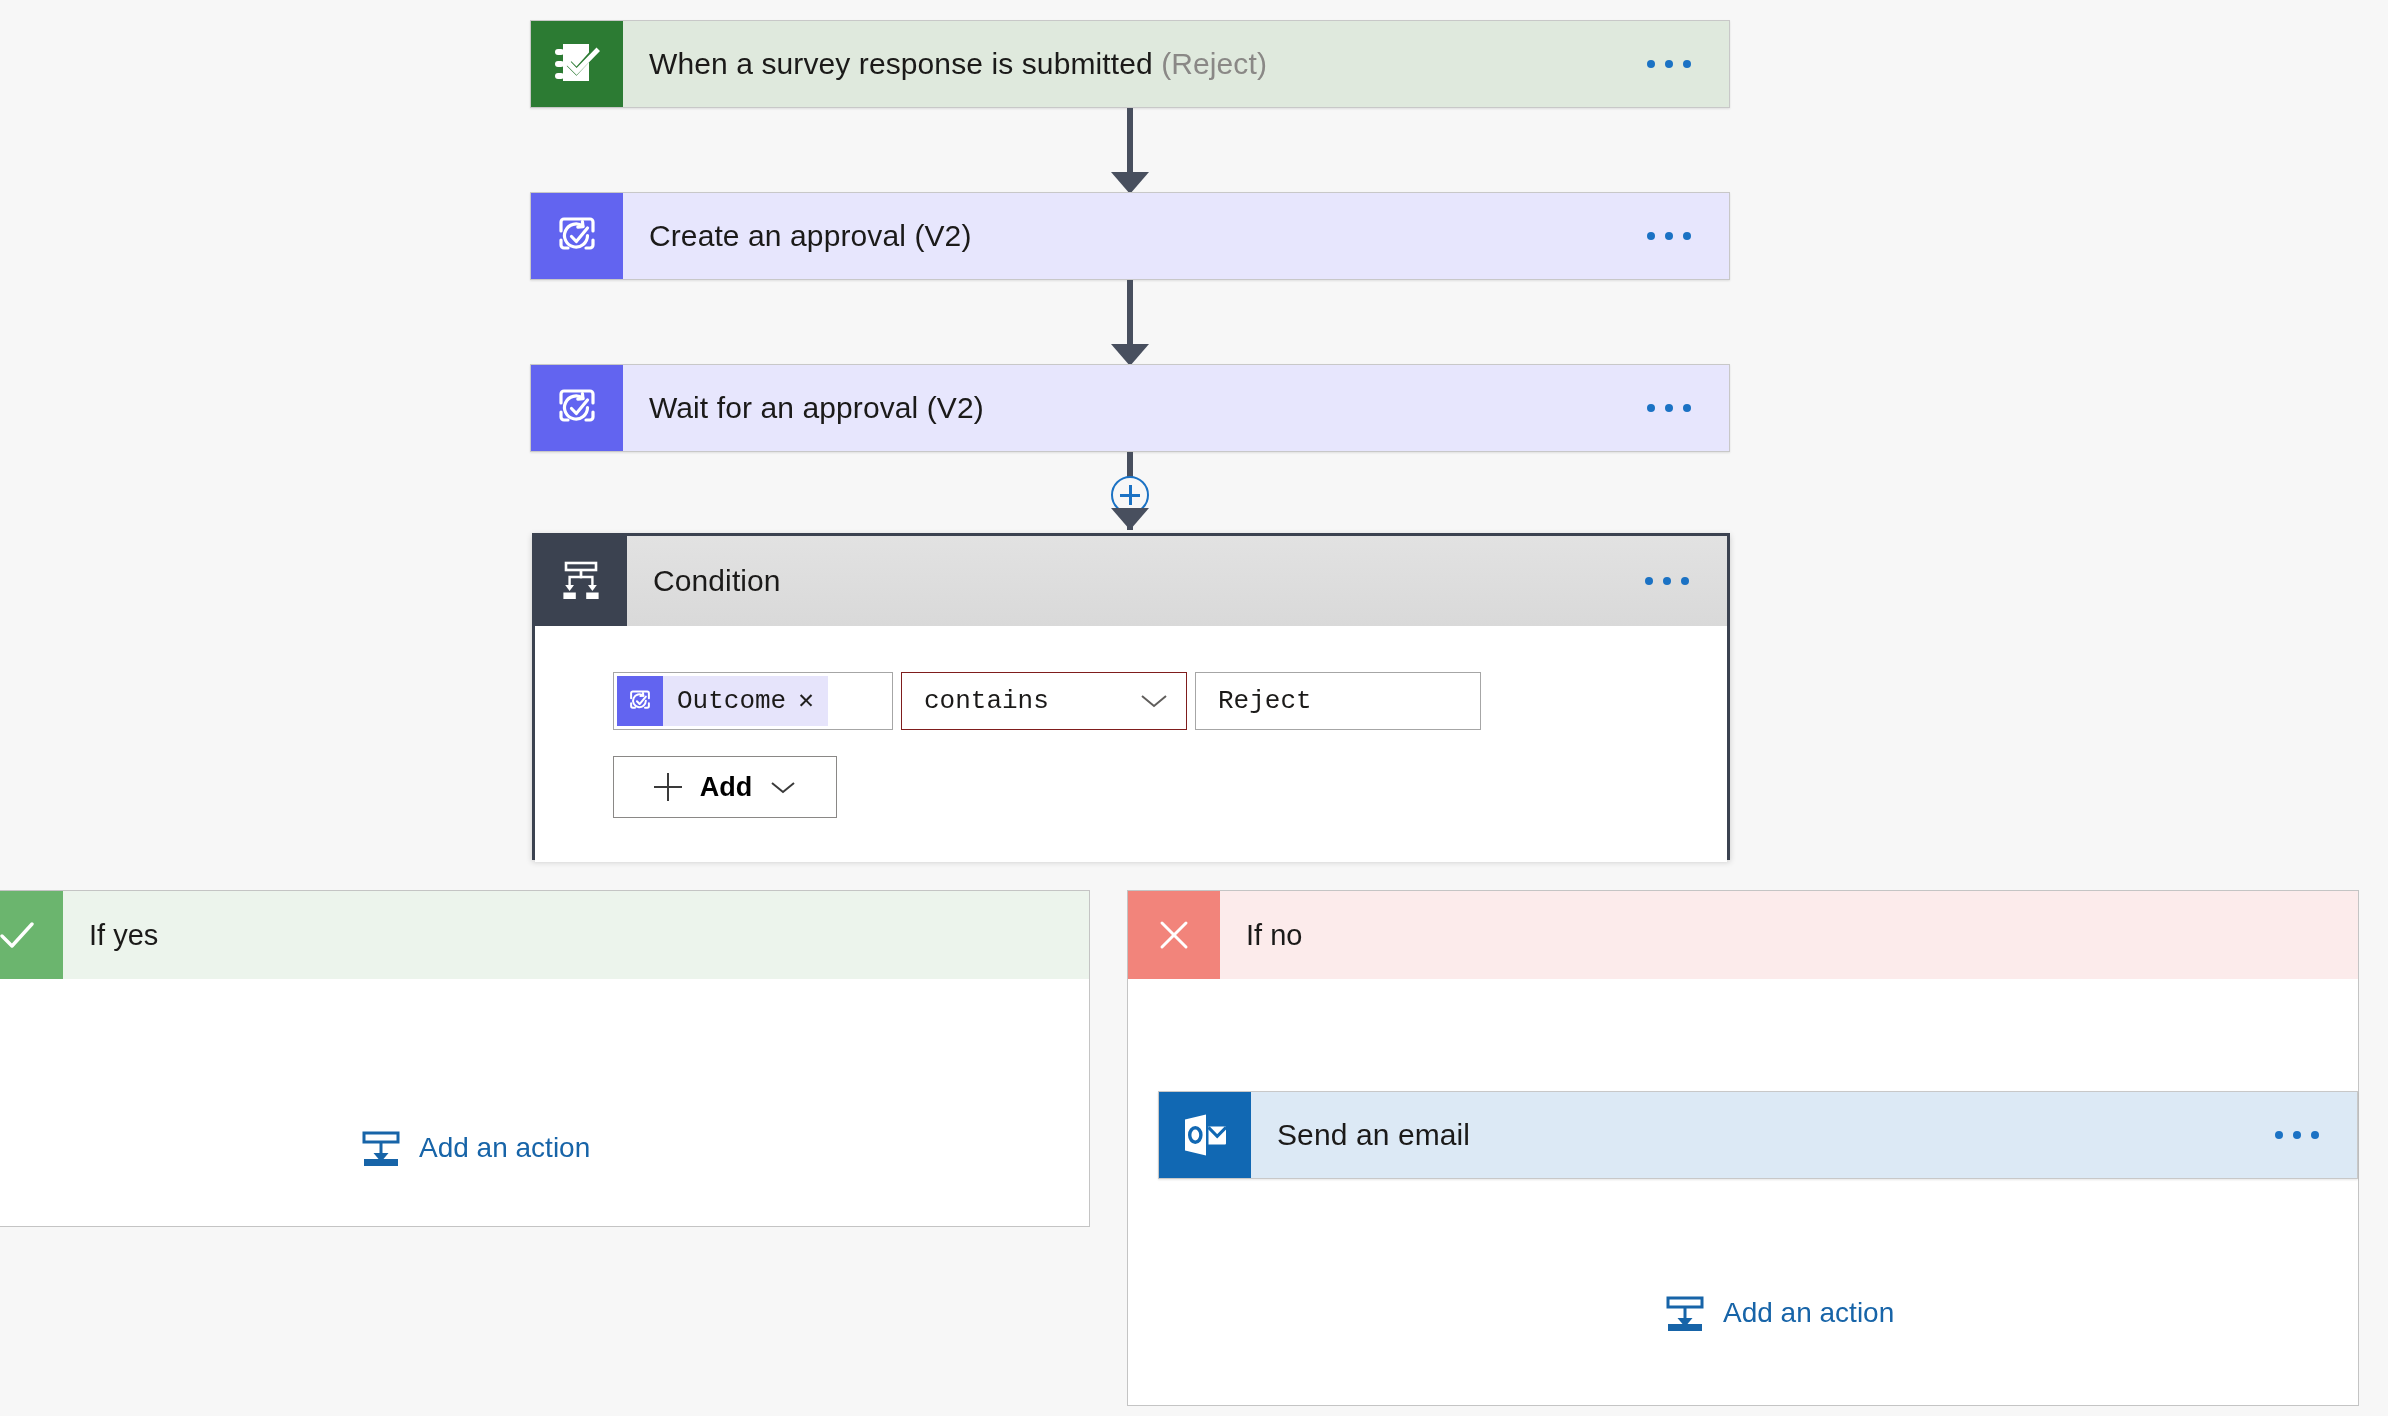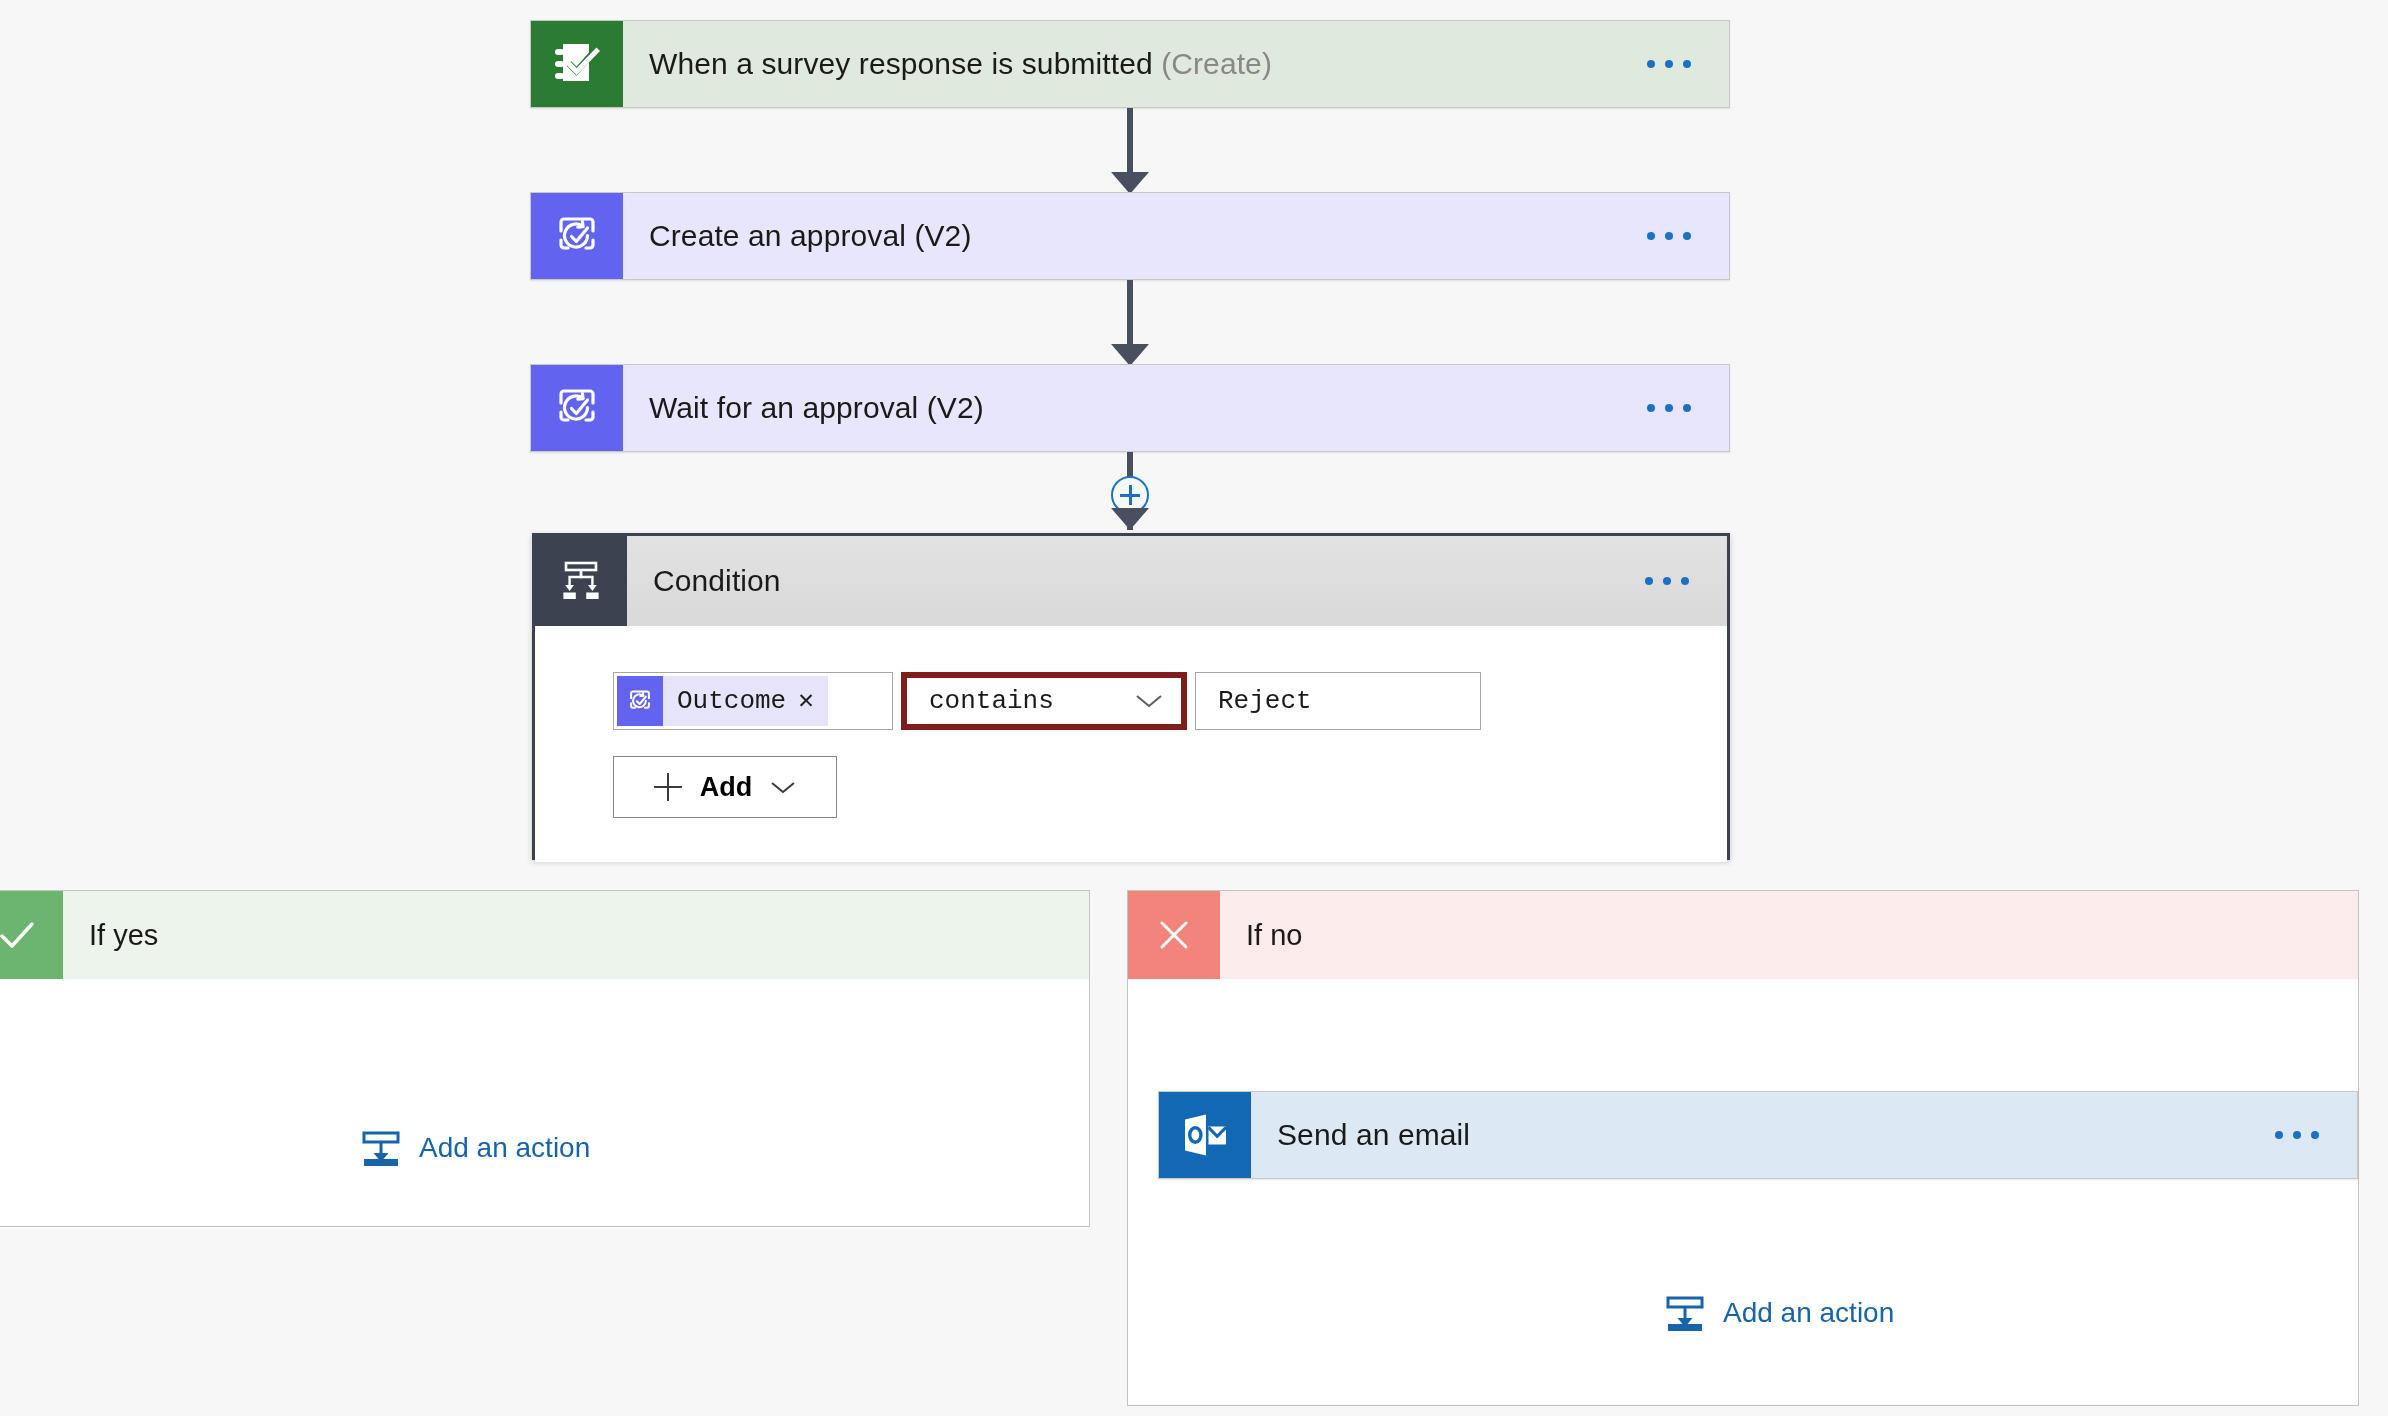--- a/index.html
+++ b/index.html
@@ -163,21 +163,21 @@
   .token-x {
     font-size: 26px;
     color: #201f1e;
     line-height: 1;
     cursor: pointer;
   }
 
   .op-field {
     width: 286px;
     height: 58px;
-    border: 6px solid #7f1d1d;
+    border: 1px solid #7f1d1d;
     background: #fff;
     display: flex;
     align-items: center;
     justify-content: space-between;
     padding: 0 18px 0 22px;
   }
   .op-field span {
     font-size: 26px;
     color: #1b1a19;
   }
@@ -280,21 +280,21 @@
           <rect x="4" y="23" width="9" height="6" rx="3"></rect>
           <rect x="4" y="35" width="9" height="6" rx="3"></rect>
           <path d="M11 6 h28 v10 l-14 15 -7 -7 -5 5 12 12 14 -15 v15 a3 3 0 0 1 -3 3 H11 a3 3 0 0 1 -3 -3 V9 a3 3 0 0 1 3 -3 Z" opacity="0"></path>
           <path d="M12 6 h26 v8.5 L25.5 28.5 l-5.2 -5.2 -4.6 4.6 9.8 9.8 L38 24.3 V43 H12 Z"></path>
           <path d="M45.5 9.5 l3.5 3.6 -23.4 24 -9.8 -9.9 3.6 -3.6 6.2 6.3 z"></path>
         </g>
       </svg>
     </div>
     <div class="card-body">
       <div class="card-title">
-        <span>When a survey response is submitted</span><span class="preview"> (Create)</span>
+        <span>When a survey response is submitted</span><span class="preview"> (Reject)</span>
       </div>
       <div class="ellipsis">
         <i></i>
         <i></i>
         <i></i>
       </div>
     </div>
   </div>
 
   <div class="connector" style="left:1127px; top:108px; width:6px; height:72px;"></div>

